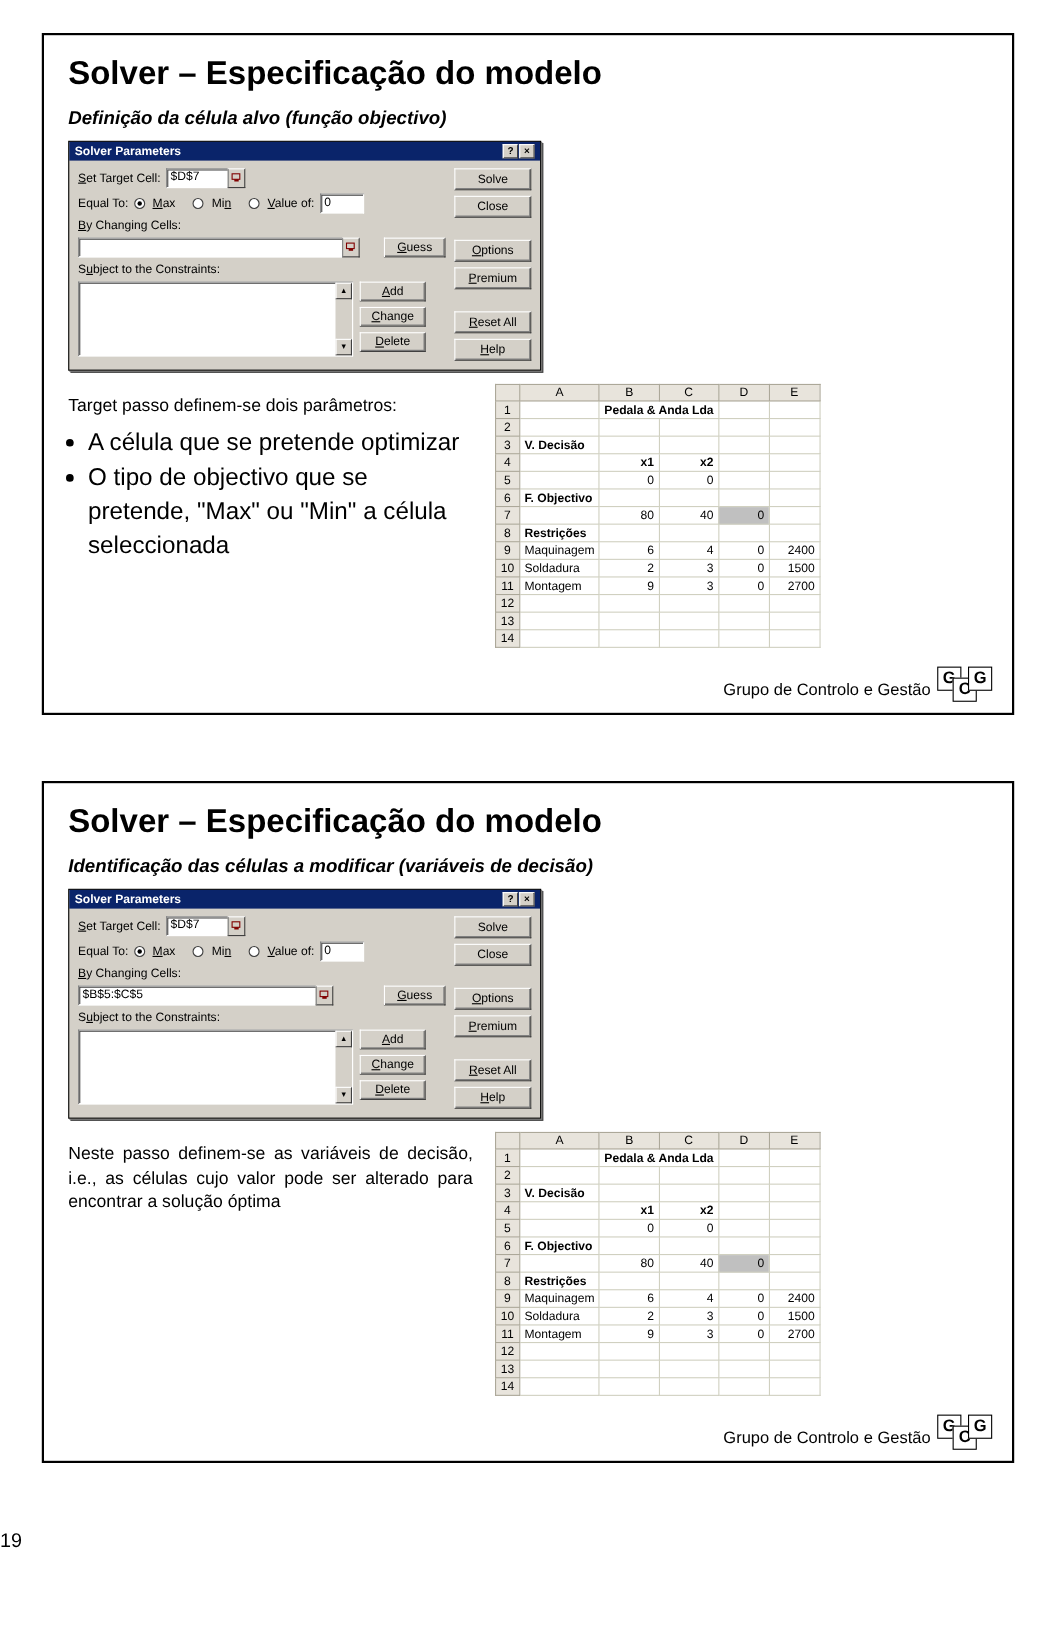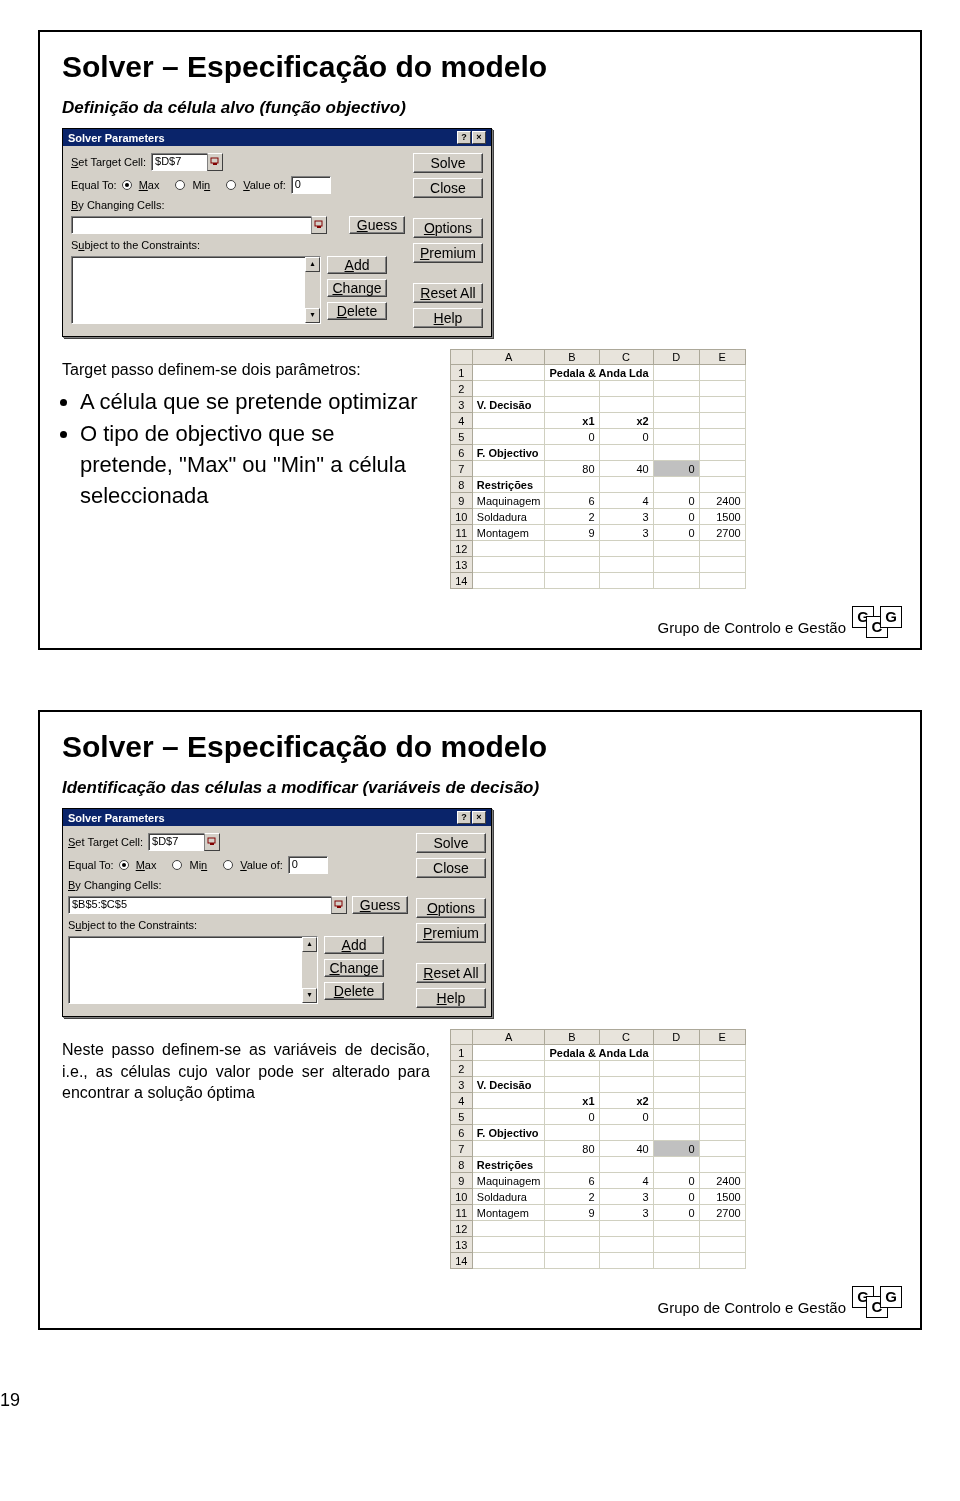--- a/index.html
+++ b/index.html
@@ -99,31 +99,30 @@
     line-height: 11px;
     text-align: center;
     color: #000;
     font-weight: bold;
   }
   .solver-body {
     padding: 7px 8px 8px 8px;
     position: relative;
     display: flex;
     gap: 8px;
-    justify-content: center;
   }
   .solver-left { flex: 1; }
   .solver-right { flex: 0 0 70px; display: flex; flex-direction: column; gap: 5px; }
   .win-btn {
     background: #d4d0c8;
     border: 1px solid #fff;
     border-right-color: #404040;
     border-bottom-color: #404040;
     box-shadow: inset -1px -1px 0 #808080;
-    font-size: 14px;
+    font-size: 11px;
     text-align: center;
     padding: 2px 4px;
     height: 20px;
     line-height: 15px;
   }
   .win-btn.small { height: 18px; padding: 1px 3px; }
   .win-input {
     background: #fff;
     border: 1px solid #808080;
     border-right-color: #fff;
@@ -488,21 +487,21 @@
           <span style="width:6px"></span>
           <span class="radio"></span>
           <span><span class="underline-key">V</span>alue of:</span>
           <span class="win-input" style="width:40px">0</span>
         </div>
         <div class="sline">
           <span class="lbl"><span class="underline-key">B</span>y Changing Cells:</span>
         </div>
         <div class="sline">
           <span class="win-input-ref" style="flex:1">
-            <span class="win-input" style="width:263px">$B$5:$C$5</span>
+            <span class="win-input" style="width:216px">$B$5:$C$5</span>
             <span class="refbtn">
               <svg width="10" height="10" viewBox="0 0 10 10">
                   <rect x="1" y="1" width="7" height="5" fill="none" stroke="#800000"></rect>
                   <rect x="3" y="6" width="4" height="2" fill="#800000"></rect>
                 </svg>
             </span>
           </span>
           <div class="win-btn small" style="width:56px"><span class="underline-key">G</span>uess</div>
         </div>
         <div class="sline">

